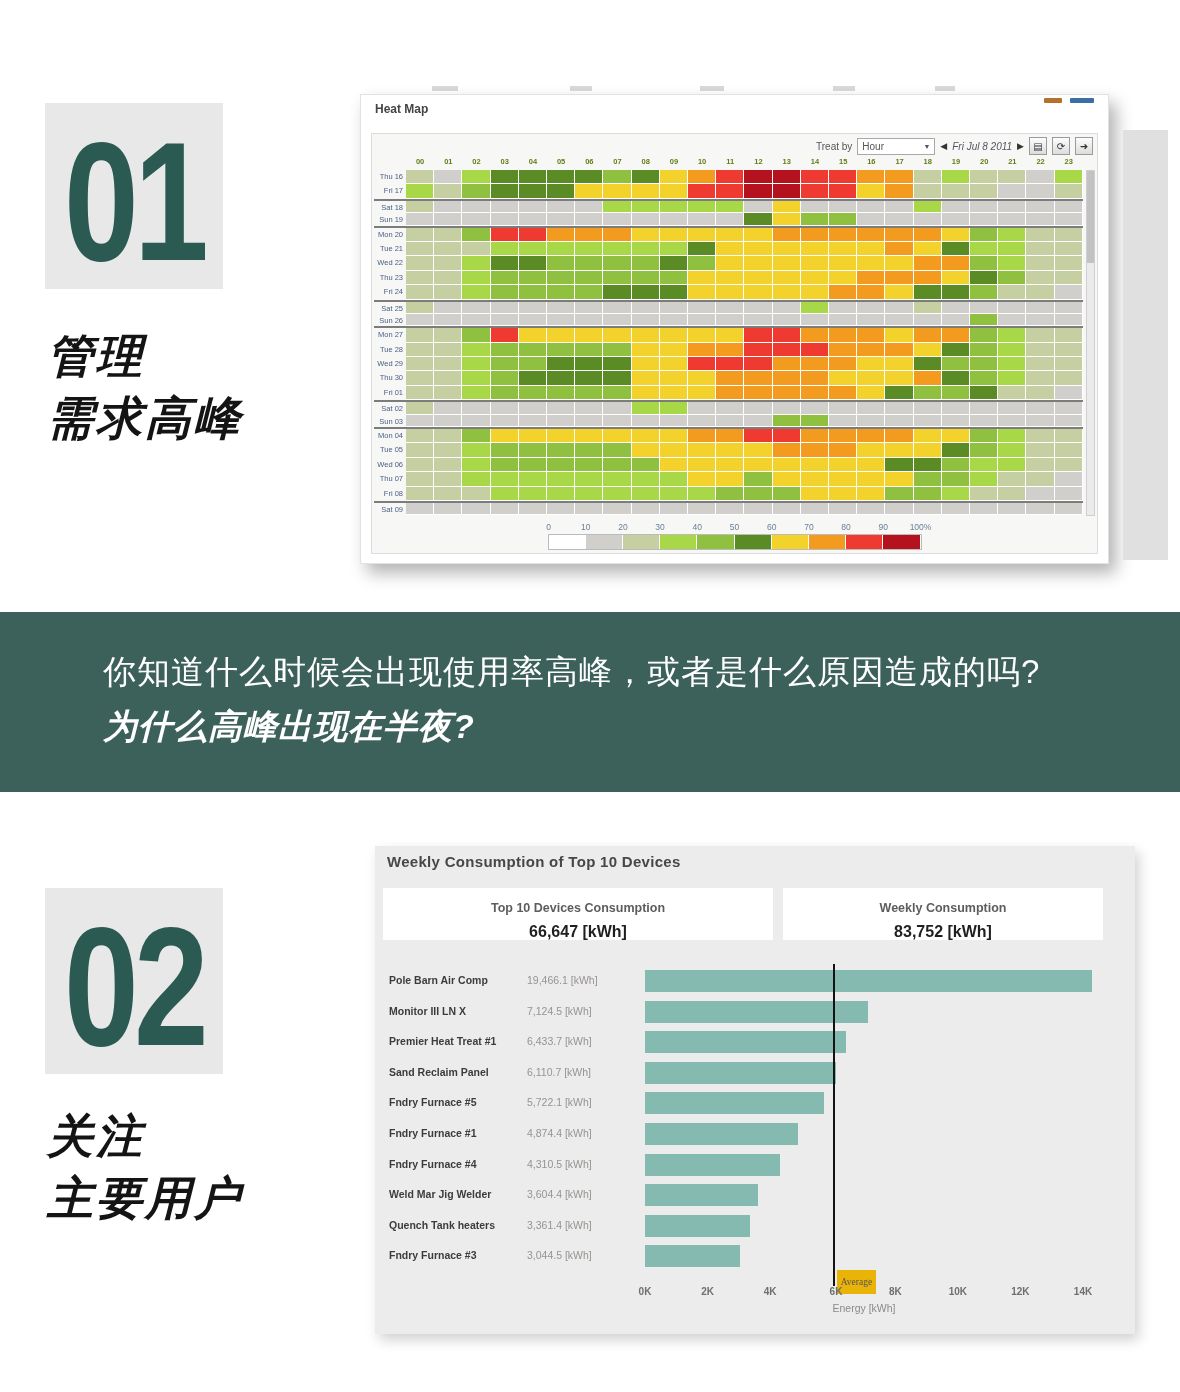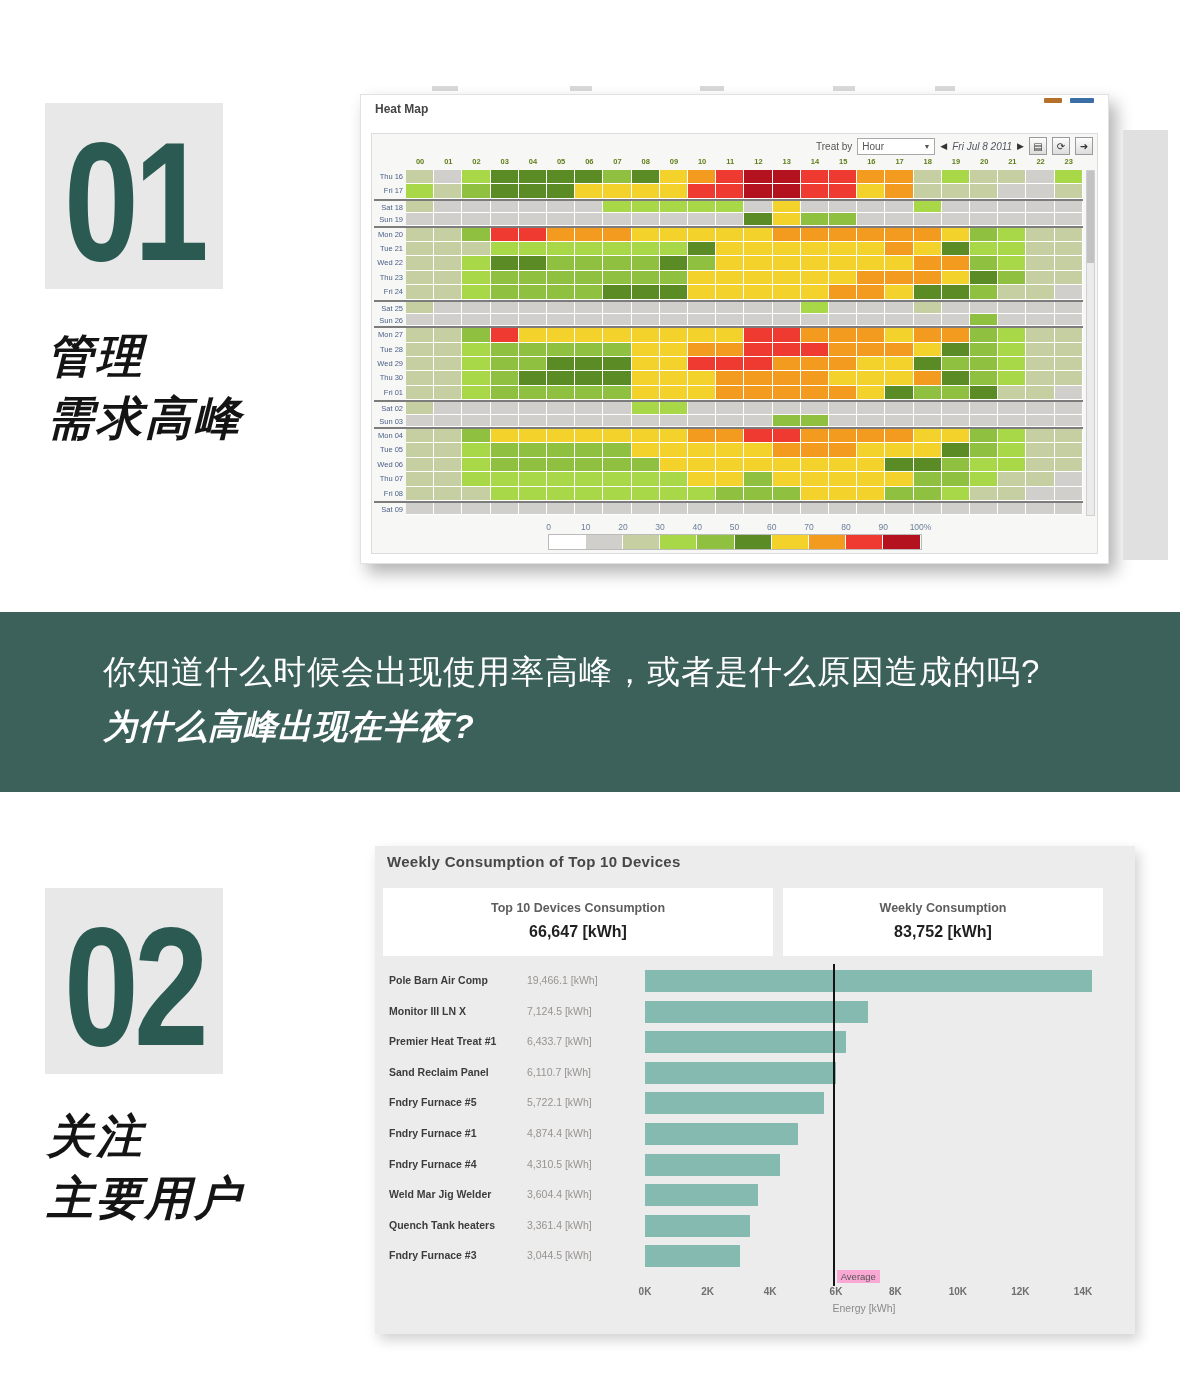--- a/index.html
+++ b/index.html
@@ -49,32 +49,32 @@
   .hm-legend-ticks span{position:absolute;transform:translateX(-50%);font-size:8.5px;color:#6a7f99;}
   .hm-legend-strip{display:flex;width:372px;height:14px;margin:1px auto 0;border:1px solid #bbb;box-sizing:content-box;}
   .hm-swatch{flex:1;border-right:1px solid #fff;box-sizing:border-box;}
   .gray-strip{position:absolute;left:1123px;top:130px;width:45px;height:430px;background:#e0e0e0;}
   .crop-dash{position:absolute;top:86px;height:5px;background:#d9d9d9;}
 
   
   .cw-panel{position:absolute;left:375px;top:846px;width:760px;height:488px;background:#ececec;
             box-shadow:4px 6px 12px rgba(0,0,0,.18);}
   .cw-title{position:absolute;left:12px;top:7px;font-size:15px;font-weight:700;color:#474747;letter-spacing:.3px;}
-  .cw-card{position:absolute;top:42px;height:68px;background:#fff;text-align:center;}
+  .cw-card{position:absolute;top:42px;height:52px;background:#fff;text-align:center;}
   #cw-card-left{left:8px;width:390px;}
   #cw-card-right{left:408px;width:320px;}
   .cw-card-label{margin-top:13px;font-size:12.5px;font-weight:700;color:#5d5d5d;}
   .cw-card-value{margin-top:8px;font-size:16px;font-weight:700;color:#1f1f1f;}
   .cw-bars{position:absolute;left:0;top:120px;width:760px;}
   .bar-row{position:relative;height:30.6px;}
   .bar-name{position:absolute;left:14px;top:8px;font-size:10.5px;font-weight:700;color:#3c3c3c;white-space:nowrap;}
   .bar-val{position:absolute;left:152px;top:8px;font-size:10.5px;color:#979390;white-space:nowrap;}
   .bar-rect{position:absolute;left:270px;top:4px;height:22px;background:#84bab0;}
   .avg-line{position:absolute;top:118px;width:2px;height:322px;background:#141414;}
-  .avg-chip{position:absolute;top:424px;background:#f9a8d4;padding:1px 4px;font-size:9.5px;color:#555;}
+  .avg-chip{position:absolute;top:424px;background:#eab308;padding:7px 4px;font-size:9.5px;color:#555;font-family:Liberation Serif, serif;}
   .cw-axis{position:absolute;left:0;top:440px;width:760px;height:14px;}
   .cw-axis span{position:absolute;transform:translateX(-50%);font-size:10px;font-weight:700;color:#6f6f6f;}
   .cw-xlabel{position:absolute;left:270px;top:456px;width:438px;text-align:center;font-size:10.5px;color:#8a8a8a;}
 
   
   .banner{position:absolute;left:0;top:612px;width:1180px;height:180px;background:#3c615a;}
   .banner-l1{position:absolute;left:103px;top:38px;font-size:33px;color:#fff;letter-spacing:1px;}
   .banner-l2{position:absolute;left:103px;top:92px;font-size:34px;color:#fff;font-weight:700;font-style:italic;letter-spacing:1px;}
 </style>
 </head>

